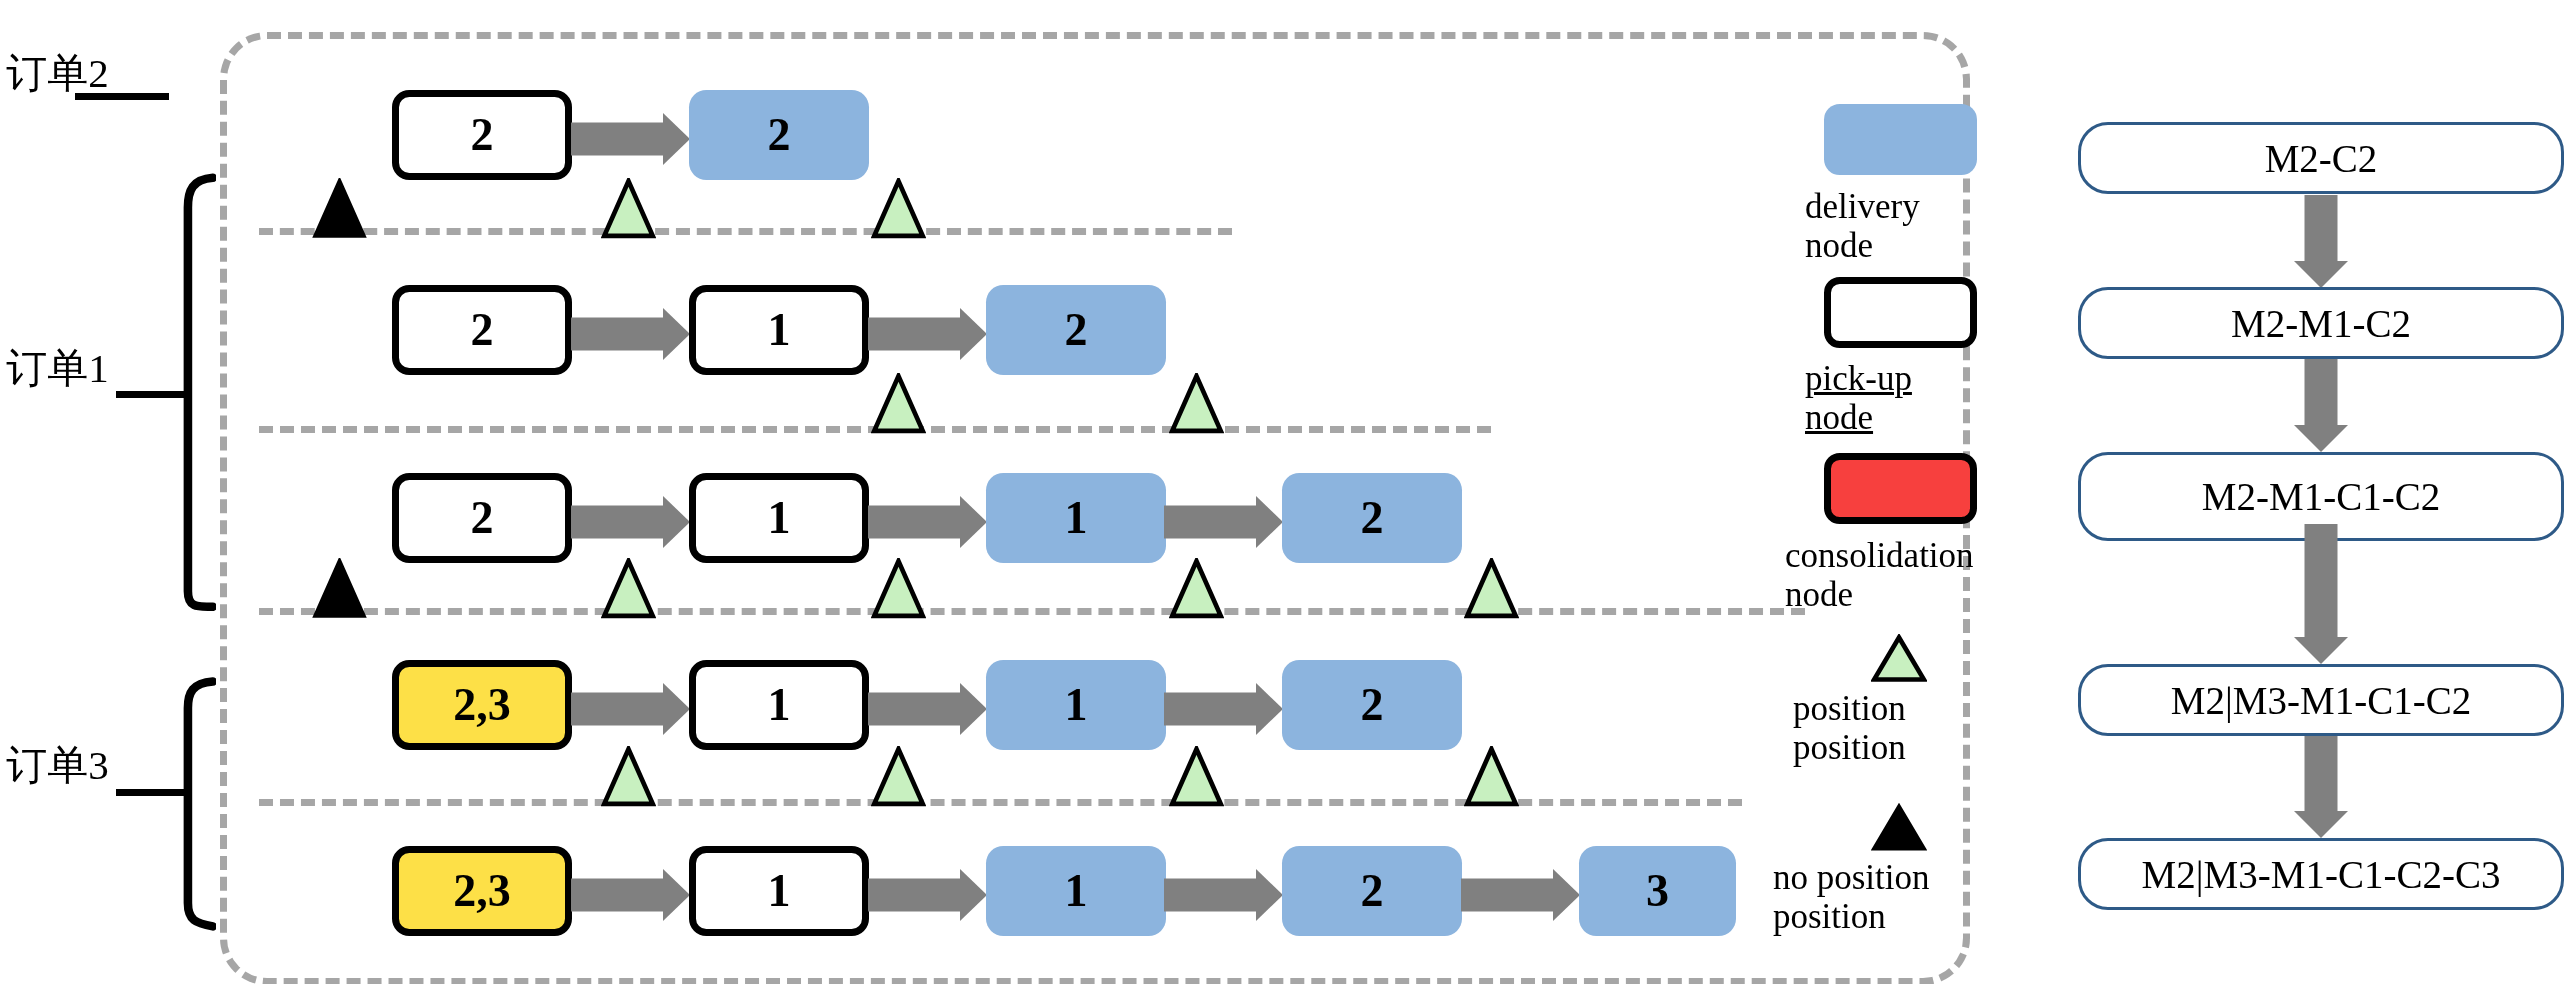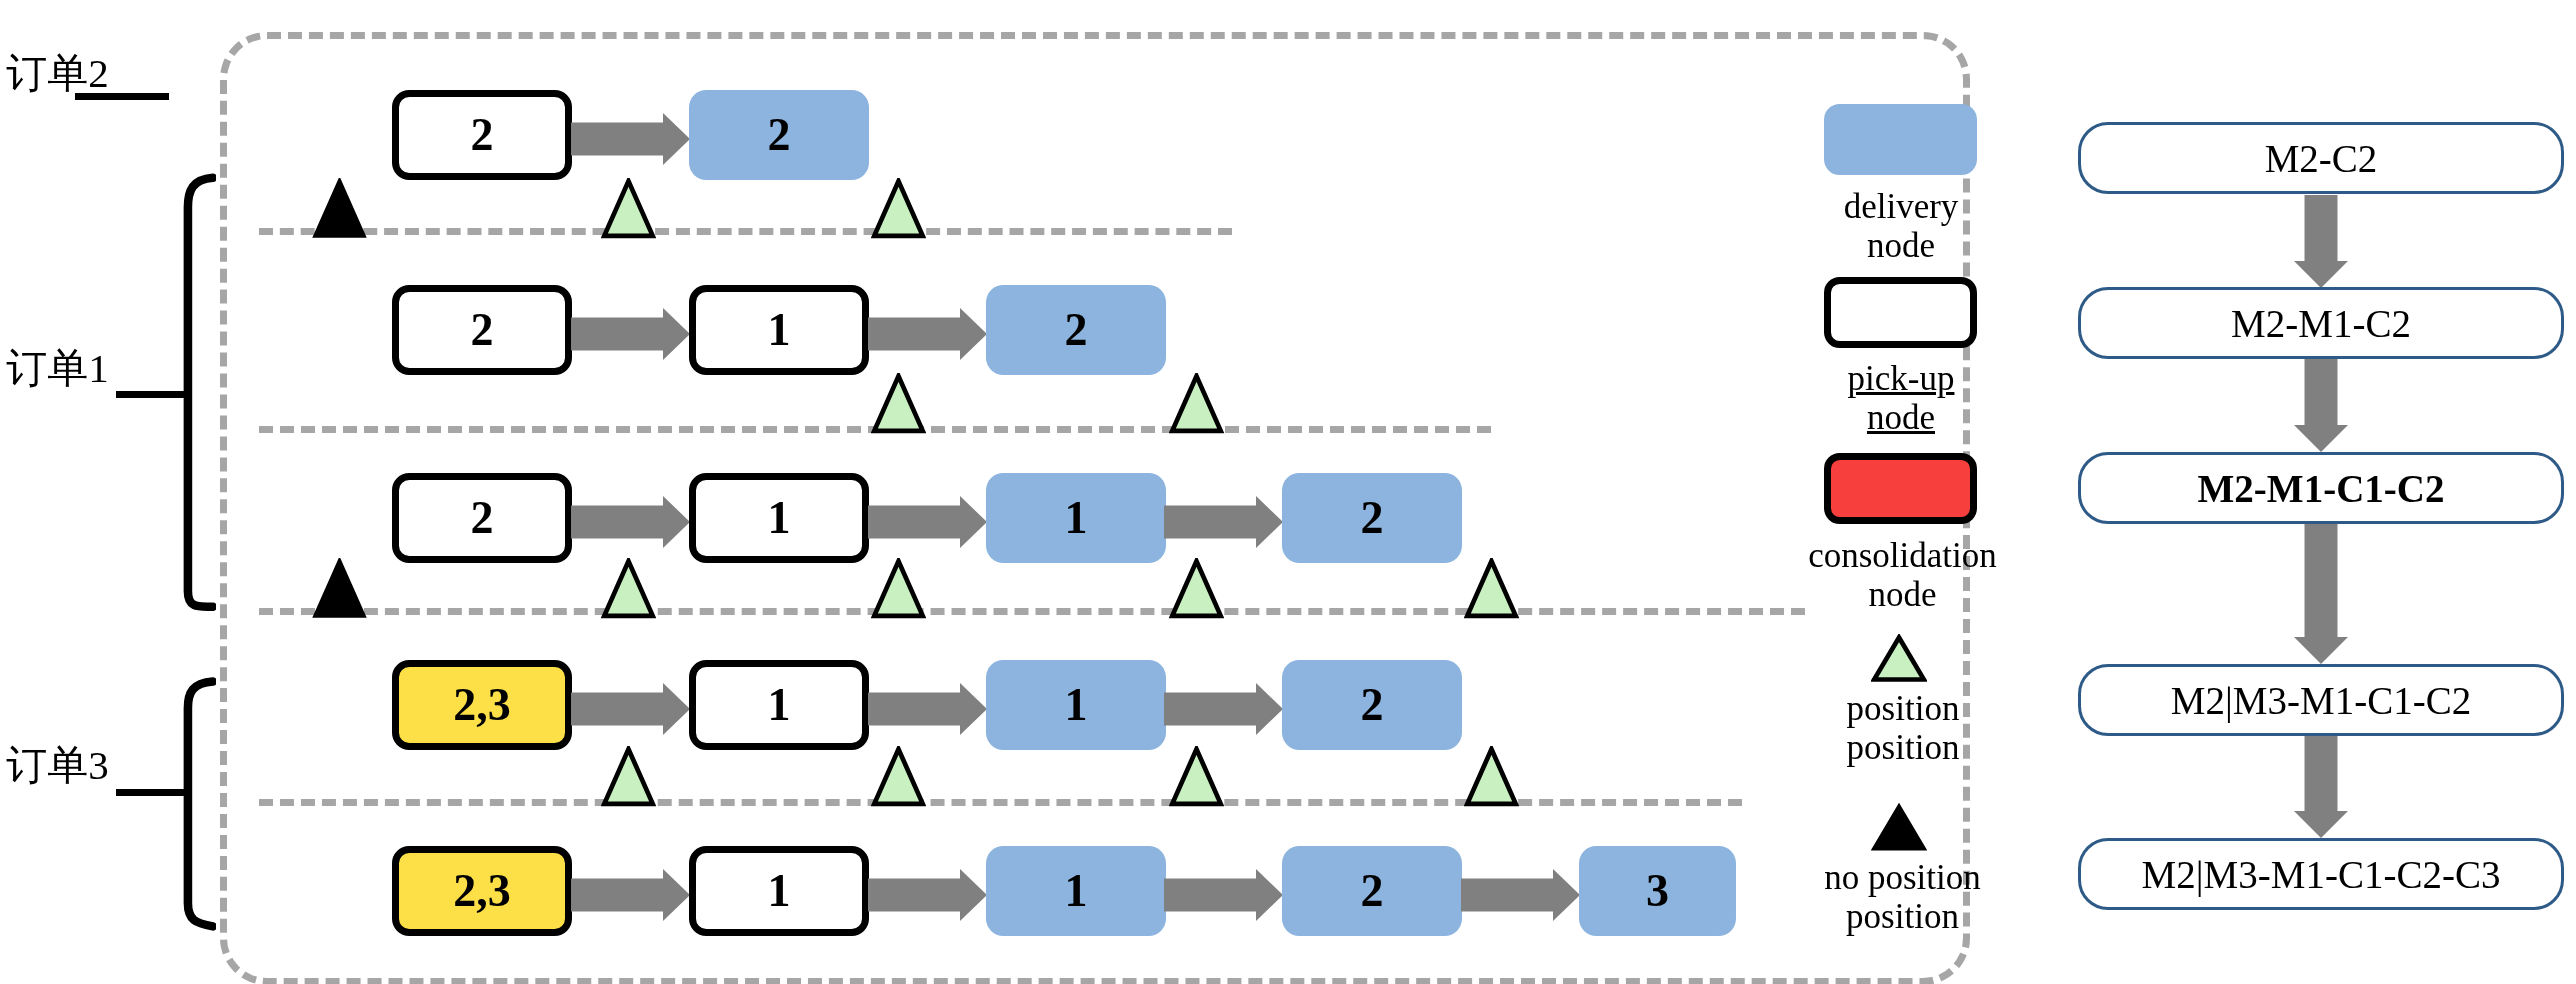--- a/index.html
+++ b/index.html
@@ -96,21 +96,20 @@
   .arrow-h{background:transparent;}
 
   
   .legend-box{
     position:absolute;
     box-sizing:border-box;
     border-radius:15.7px;
   }
   .legend-text{
     position:absolute;
-    text-align:center;
     font-family:"Liberation Serif", serif;
     font-size:35px;
     color:#000;
     line-height:1.12;
   }
 
   
   .flow-node{
     position:absolute;
     box-sizing:border-box;
@@ -345,21 +344,21 @@
       <div class="v-shaft" style="width:33px;height:66px;"></div>
       <div class="v-head"></div>
     </div>
 
     <div class="flow-node" style="left:2078px;top:269px;width:486px;height:72px;text-align:right;">M2-M1-C2</div>
     <div class="flow-arrow" style="left:2266px;top:341px;width:110px;height:93px;">
       <div class="v-shaft" style="width:33px;height:66px;"></div>
       <div class="v-head"></div>
     </div>
 
-    <div class="flow-node" style="left:2078px;top:434px;width:486px;height:72px;font-weight:bold;">M2-M1-C1-C2</div>
+    <div class="flow-node" style="left:2078px;top:434px;width:486px;height:89px;">M2-M1-C1-C2</div>
     <div class="flow-arrow" style="left:2266px;top:506px;width:110px;height:140px;">
       <div class="v-shaft" style="width:33px;height:113px;"></div>
       <div class="v-head"></div>
     </div>
 
     <div class="flow-node" style="left:2078px;top:646px;width:486px;height:72px;">M2|M3-M1-C1-C2</div>
     <div class="flow-arrow" style="left:2266px;top:718px;width:110px;height:102px;">
       <div class="v-shaft" style="width:33px;height:75px;"></div>
       <div class="v-head"></div>
     </div>

